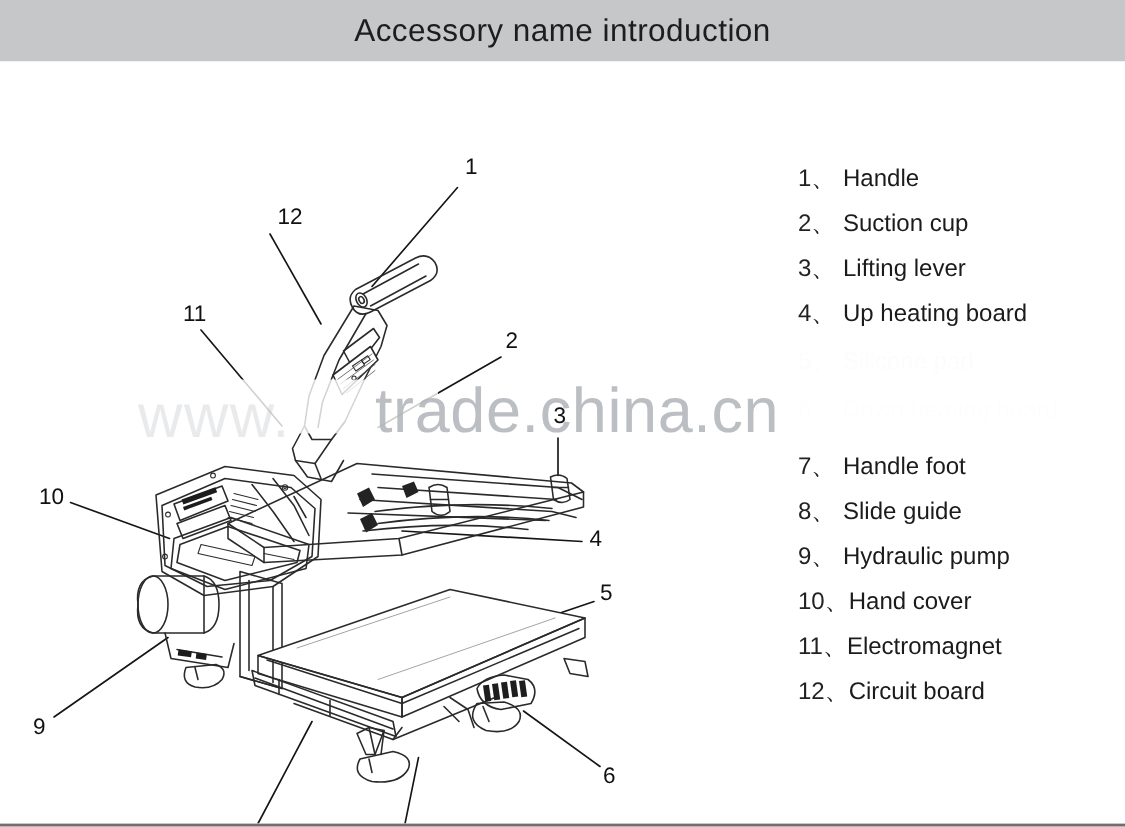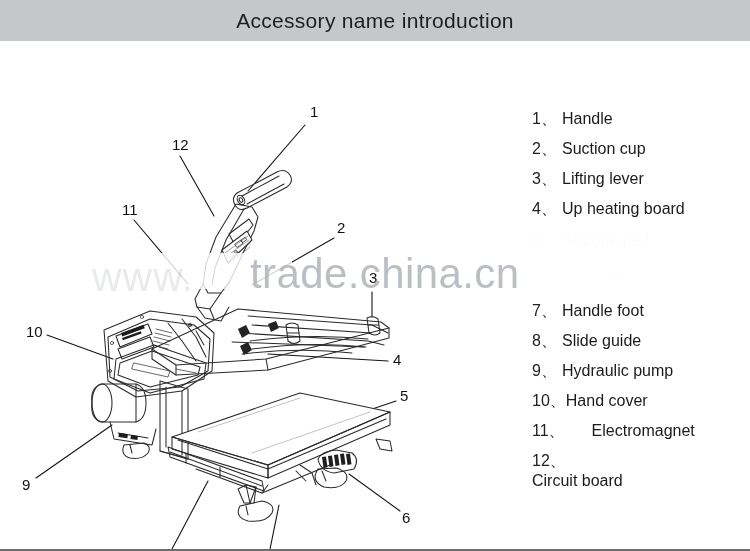--- a/index.html
+++ b/index.html
@@ -334,21 +334,21 @@
       <div class="cal-num" style="left:337px;  top:178px;">2</div>
       <div class="cal-num" style="left:369px;  top:228px;">3</div>
       <div class="cal-num" style="left:393px;  top:310px;">4</div>
       <div class="cal-num" style="left:400px;  top:346px;">5</div>
       <div class="cal-num" style="left:402px;  top:468px;">6</div>
 
       <div class="cal-num" style="left:161px;  top:508px;">8</div>
       <div class="cal-num" style="left:22px;   top:435px;">9</div>
       <div class="cal-num" style="left:26px;   top:282px;">10</div>
       <div class="cal-num" style="left:122px;  top:160px;">11</div>
-      <div class="cal-num" style="left:172px;  top:95px;">12</div>
+      <div class="cal-num" style="left:185px;  top:95px;">12</div>
     </div>
 
     <div id="legend">
       <div class="legend-row" style="top:68px;">
         <span class="legend-num">1、</span>
         <span class="legend-label">Handle</span>
       </div>
       <div class="legend-row" style="top:98px;">
         <span class="legend-num">2、</span>
         <span class="legend-label">Suction cup</span>
@@ -378,25 +378,25 @@
         <span class="legend-label">Slide guide</span>
       </div>
       <div class="legend-row" style="top:320px;">
         <span class="legend-num">9、</span>
         <span class="legend-label">Hydraulic pump</span>
       </div>
       <div class="legend-row" style="top:350px;justify-content:space-between;">
         <span class="legend-num">10、</span>
         <span class="legend-label">Hand cover</span>
       </div>
-      <div class="legend-row" style="top:380px;gap:27px;">
+      <div class="legend-row" style="top:380px;">
         <span class="legend-num">11、</span>
         <span class="legend-label">Electromagnet</span>
       </div>
-      <div class="legend-row" style="top:410px;flex-direction:column;">
+      <div class="legend-row" style="top:410px;">
         <span class="legend-num">12、</span>
         <span class="legend-label">Circuit board</span>
       </div>
     </div>
 
     <div class="fog" style="left:92px;  top:212px; width:200px; height:36px; opacity:0.80;"></div>
     <div class="fog" style="left:520px; top:186px; width:215px; height:62px; opacity:0.86;"></div>
 
     <div id="watermark">
       <div id="wm-www">www.</div>

